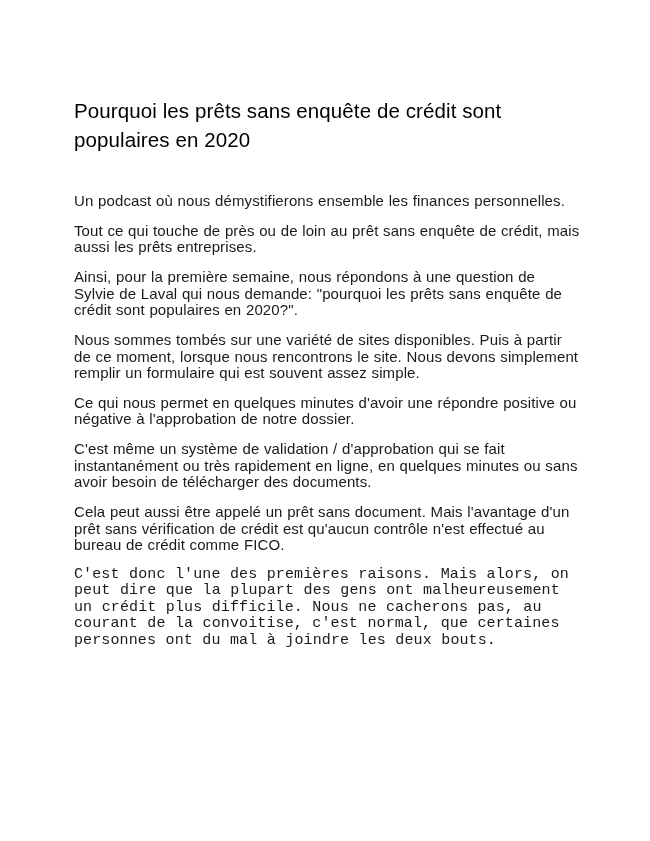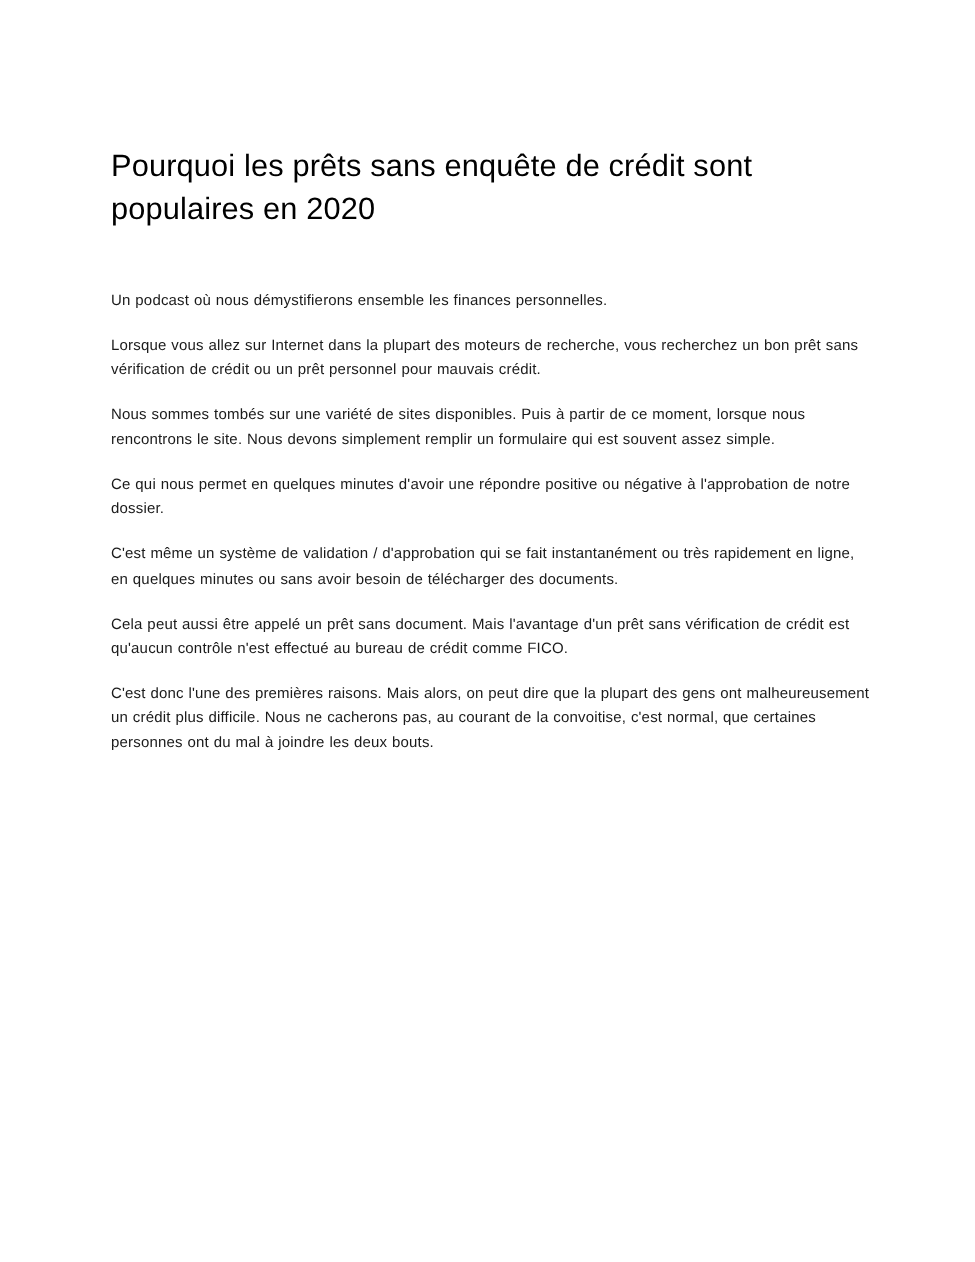--- a/index.html
+++ b/index.html
@@ -39,45 +39,47 @@
     color: #000000;
     margin: 0 0 0 0;
     width: 470px;
   }
 
   .body-block {
     margin-top: 39px;
   }
 
   .para {
-    font-size: 10px;
+    font-size: 15px;
     font-weight: 400;
     line-height: 16.4px;
     letter-spacing: 0.12px;
     color: #1a1a1a;
     margin: 0 0 13.6px 0;
     text-align: left;
     word-spacing: 0.3px;
   }
 
   .para:last-child {
     margin-bottom: 0;
+    font-family: Liberation Mono, monospace;
   }
 </style>
 </head>
 <body>
 
 <div class="page">
   <div class="content">
 
     <h1 class="doc-title">Pourquoi les prêts sans enquête de crédit sont populaires en 2020</h1>
 
     <div class="body-block">
       <p class="para">Un podcast où nous démystifierons ensemble les finances personnelles.</p>
-      <p class="para">Lorsque vous allez sur Internet dans la plupart des moteurs de recherche, vous recherchez un bon prêt sans vérification de crédit ou un prêt personnel pour mauvais crédit.</p>
+      <p class="para">Tout ce qui touche de près ou de loin au prêt sans enquête de crédit, mais aussi les prêts entreprises.</p>
+      <p class="para">Ainsi, pour la première semaine, nous répondons à une question de Sylvie de Laval qui nous demande: "pourquoi les prêts sans enquête de crédit sont populaires en 2020?".</p>
       <p class="para">Nous sommes tombés sur une variété de sites disponibles. Puis à partir de ce moment, lorsque nous rencontrons le site. Nous devons simplement remplir un formulaire qui est souvent assez simple.</p>
       <p class="para">Ce qui nous permet en quelques minutes d'avoir une répondre positive ou négative à l'approbation de notre dossier.</p>
       <p class="para">C'est même un système de validation / d'approbation qui se fait instantanément ou très rapidement en ligne, en quelques minutes ou sans avoir besoin de télécharger des documents.</p>
       <p class="para">Cela peut aussi être appelé un prêt sans document. Mais l'avantage d'un prêt sans vérification de crédit est qu'aucun contrôle n'est effectué au bureau de crédit comme FICO.</p>
       <p class="para">C'est donc l'une des premières raisons. Mais alors, on peut dire que la plupart des gens ont malheureusement un crédit plus difficile. Nous ne cacherons pas, au courant de la convoitise, c'est normal, que certaines personnes ont du mal à joindre les deux bouts.</p>
     </div>
 
   </div>
 </div>
 

